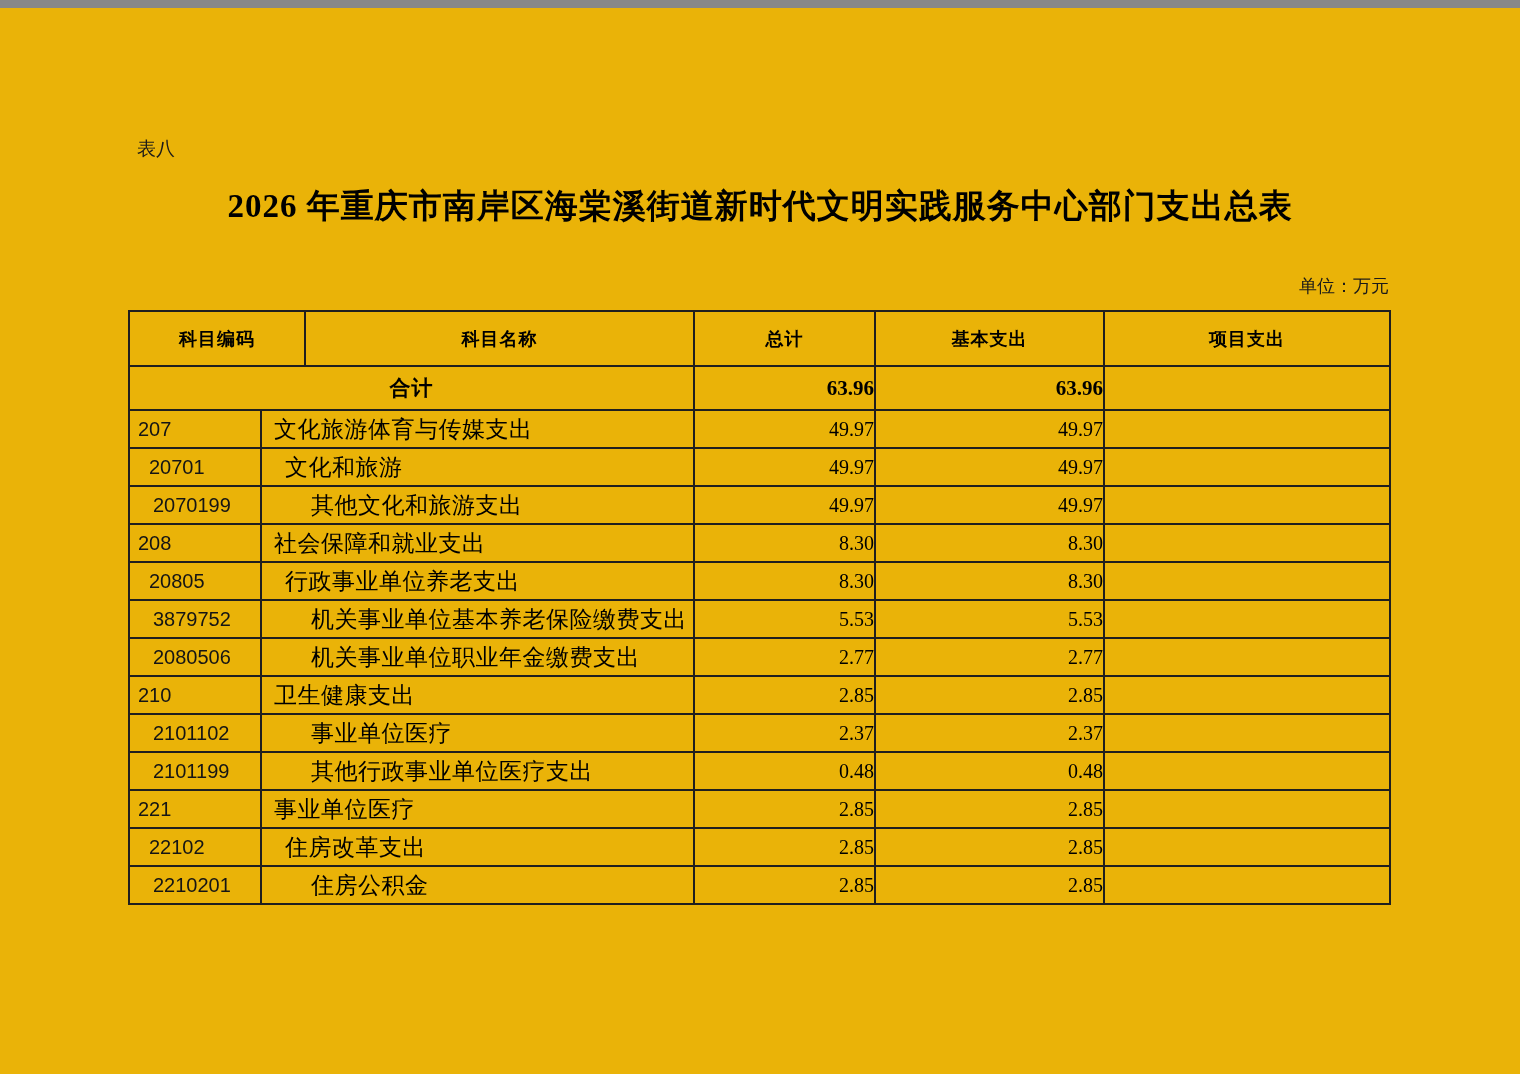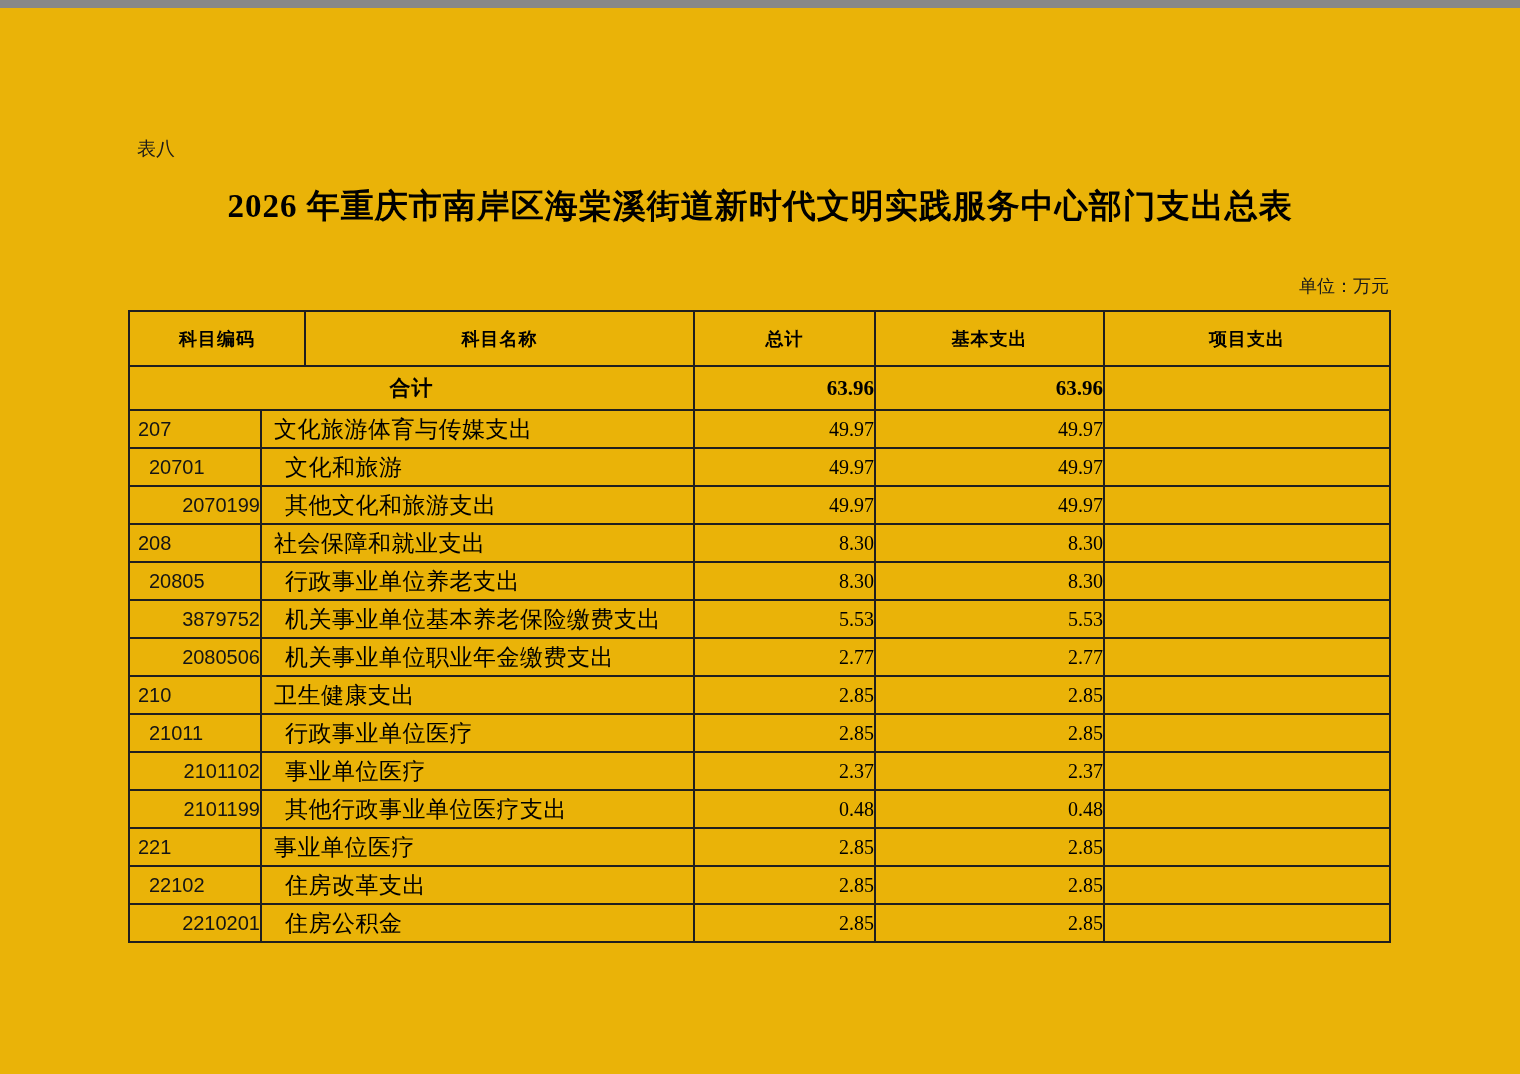--- a/index.html
+++ b/index.html
@@ -92,24 +92,24 @@
     font-size: 20px;
     color: #151515;
   }
   td.name {
     font-family: "Liberation Serif", serif;
     font-size: 23px;
     letter-spacing: 0.5px;
   }
   td.code.code-lv1 { padding-left: 8px; }
   td.code.code-lv2 { padding-left: 19px; }
-  td.code.code-lv3 { padding-left: 23px; text-align: right; }
+  td.code.code-lv3 { padding-left: 23px; }
   td.name.name-lv1 { padding-left: 12px; }
   td.name.name-lv2 { padding-left: 23px; }
-  td.name.name-lv3 { padding-left: 23px; }
+  td.name.name-lv3 { padding-left: 49px; }
 </style>
 </head>
 <body>
 
 <div class="page">
 
   <div class="table-label">表八</div>
 
   <h1 class="doc-title">2026 年重庆市南岸区海棠溪街道新时代文明实践服务中心部门支出总表</h1>
 
@@ -190,27 +190,20 @@
       <td class="num"></td>
     </tr>
         <tr class="body-row">
       <td class="code code-lv1">210</td>
       <td colspan="2" class="name name-lv1">卫生健康支出</td>
       <td class="num">2.85</td>
       <td class="num">2.85</td>
       <td class="num"></td>
     </tr>
         <tr class="body-row">
-      <td class="code code-lv2">21011</td>
-      <td colspan="2" class="name name-lv2">行政事业单位医疗</td>
-      <td class="num">2.85</td>
-      <td class="num">2.85</td>
-      <td class="num"></td>
-    </tr>
-        <tr class="body-row">
       <td class="code code-lv3">2101102</td>
       <td colspan="2" class="name name-lv3">事业单位医疗</td>
       <td class="num">2.37</td>
       <td class="num">2.37</td>
       <td class="num"></td>
     </tr>
         <tr class="body-row">
       <td class="code code-lv3">2101199</td>
       <td colspan="2" class="name name-lv3">其他行政事业单位医疗支出</td>
       <td class="num">0.48</td>

